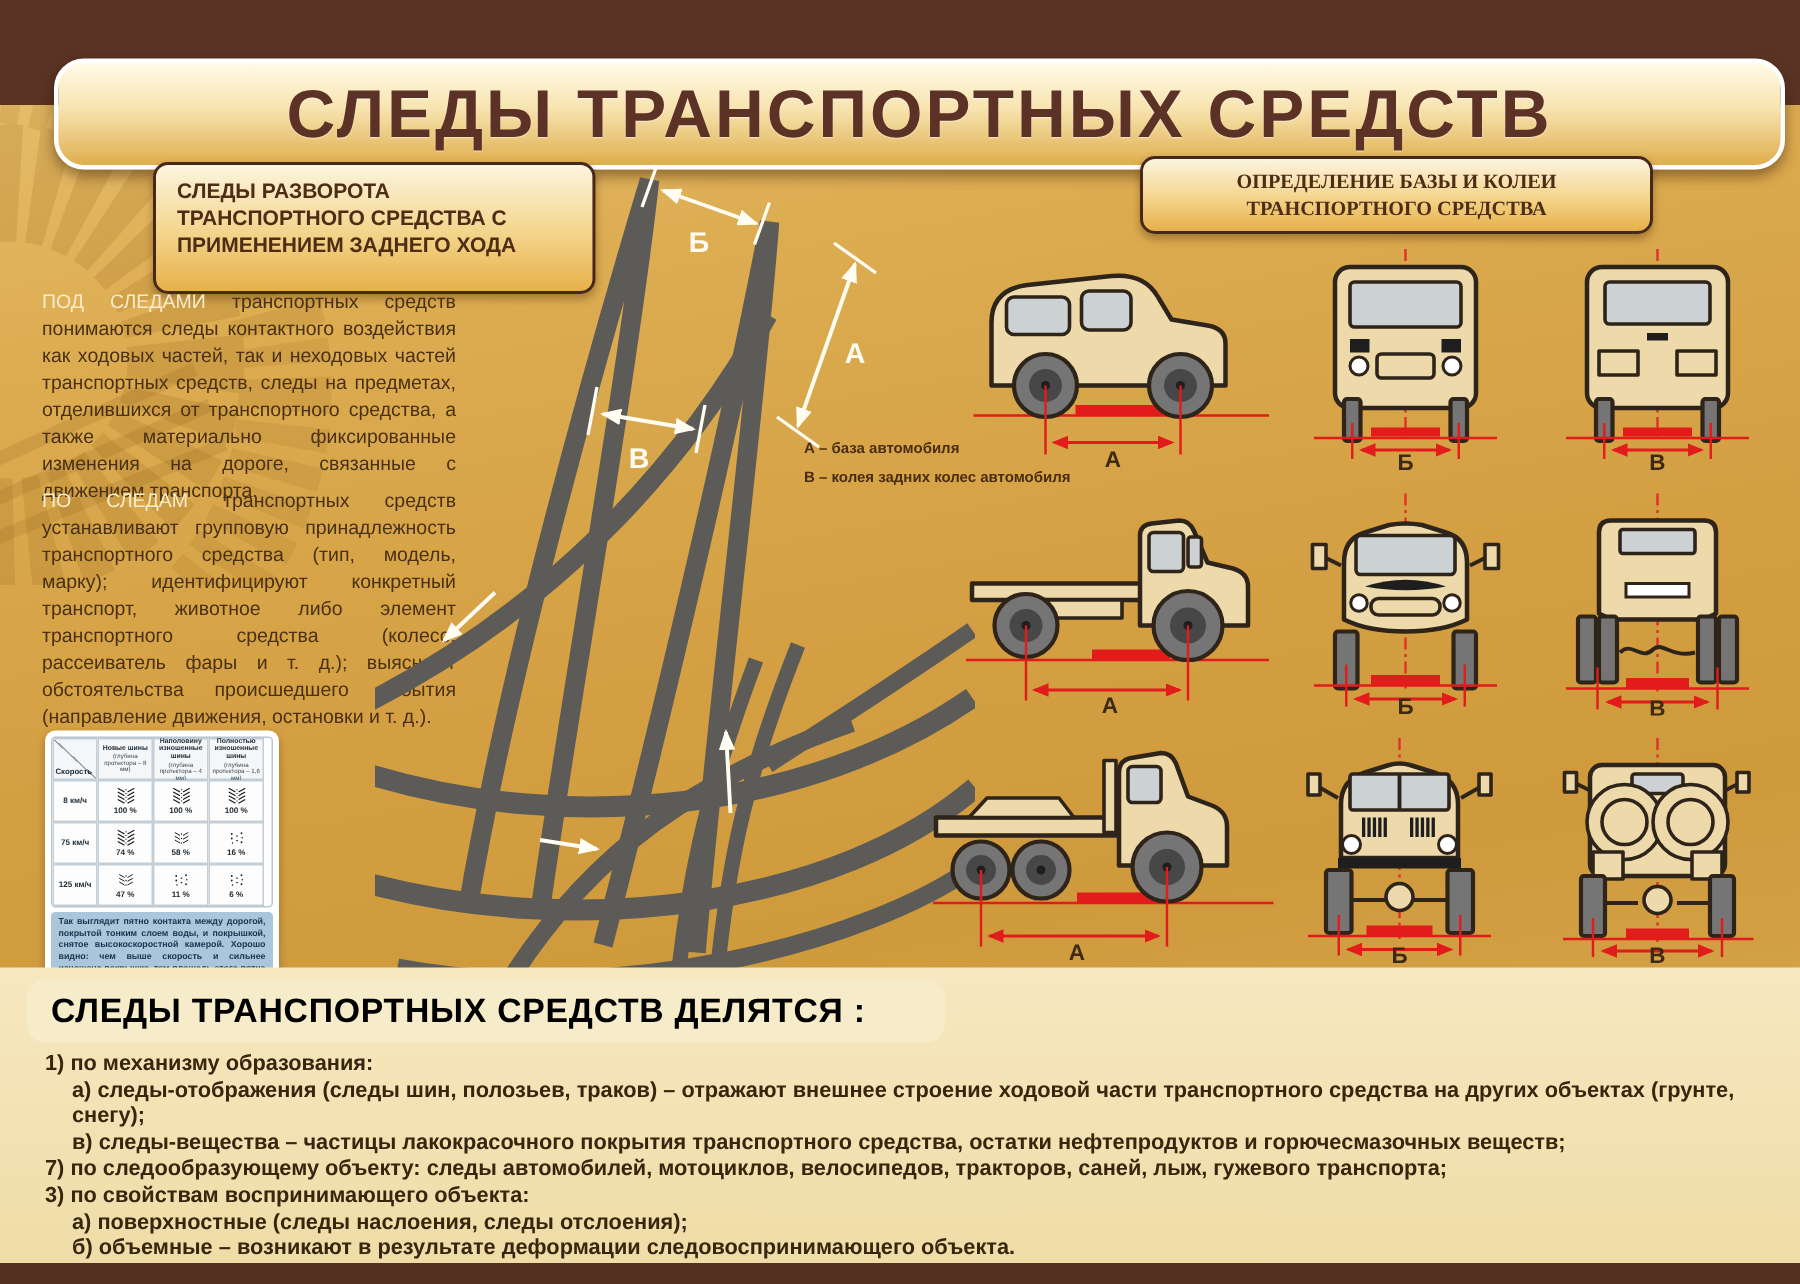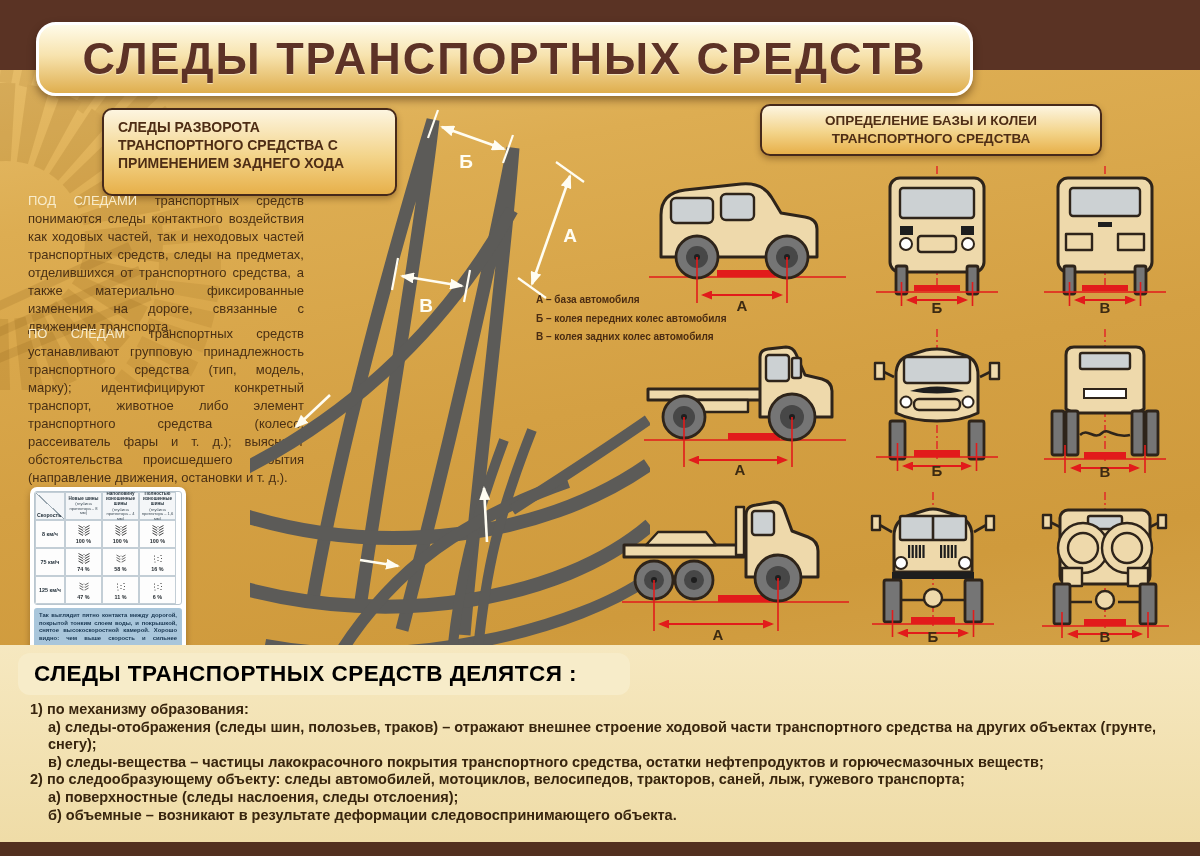--- a/index.html
+++ b/index.html
@@ -3,34 +3,34 @@
 <meta charset="utf-8">
 <style>
   html,body{margin:0;padding:0;background:#333;}
   #poster{position:relative;width:1200px;height:856px;overflow:hidden;
     font-family:"Liberation Sans",sans-serif;
     background:linear-gradient(170deg,#e9c272 0%,#ddad52 22%,#d4a043 48%,#cf9a3c 68%,#d8ab55 100%);}
   
   .band-top{position:absolute;left:0;top:0;width:1200px;height:70px;background:#5a3324;}
   .band-bottom{position:absolute;left:0;top:842px;width:1200px;height:14px;background:#53301f;}
   
-  .banner{position:absolute;left:36px;top:22px;width:937px;height:74px;border-radius:20px;
+  .banner{position:absolute;left:36px;top:39px;width:1154px;height:74px;border-radius:20px;
     border:3px solid #fff;box-sizing:border-box;
     background:linear-gradient(180deg,#fffbe9 0%,#f7e3ae 45%,#dfae4e 100%);
     box-shadow:0 4px 9px rgba(40,15,0,.45);
     display:flex;align-items:center;justify-content:center;}
   .banner h1{margin:0;font-size:45px;font-weight:bold;color:#5d3226;letter-spacing:2px;
     text-shadow:0 1px 1px rgba(255,255,255,.55);}
   
   .hbox{position:absolute;border:2.5px solid #46291a;border-radius:10px;box-sizing:border-box;
     background:linear-gradient(180deg,#fdf5e0 0%,#f3d48a 55%,#e7b04a 100%);
     box-shadow:0 3px 6px rgba(60,30,0,.35);color:#4e2d15;font-weight:bold;}
   .hbox-left{left:102px;top:108px;width:295px;height:88px;padding:8px 14px;font-size:14px;line-height:1.3;}
   .hbox-right{left:760px;top:104px;width:342px;height:52px;padding:8px 10px;font-size:13.5px;line-height:1.35;
-    display:flex;align-items:center;justify-content:center;text-align:center;}
+    display:flex;align-items:center;justify-content:center;text-align:center;font-family:Liberation Serif, serif;}
   
   .para{position:absolute;left:28px;width:276px;font-size:13px;font-weight:normal;line-height:1.38;
     color:#4a3014;text-align:justify;}
   .para .lead{color:#f8eccb;}
   .para1{top:192px;}
   .para2{top:325px;}
   
   .tcard{position:absolute;left:30px;top:487px;width:156px;background:#fff;border-radius:7px;
     box-shadow:0 3px 6px rgba(60,30,0,.35);padding:4px;box-sizing:border-box;}
   .tgrid{display:grid;grid-template-columns:30px 37px 37px 37px;grid-auto-rows:auto;
@@ -276,21 +276,20 @@
     <text class="wlbl" x="320" y="152">А</text>
 
     <line class="wline" x1="152" y1="186" x2="212" y2="196" marker-start="url(#wa)" marker-end="url(#wa)"></line>
     <line class="wtick" x1="148" y1="168" x2="142" y2="200"></line>
     <line class="wtick" x1="220" y1="180" x2="214" y2="212"></line>
     <text class="wlbl" x="176" y="222">В</text>
   </svg>
 
   <div class="legend">
     <div class="legend-row"><span>А</span> <span>– база автомобиля</span></div>
-    <div class="legend-row"><span>Б</span> <span>– колея передних колес автомобиля</span></div>
     <div class="legend-row"><span>В</span> <span>– колея задних колес автомобиля</span></div>
   </div>
 
   <svg class="cell" style="left:645px;top:165px" width="205" height="147" viewBox="0 0 205 147">
     <line class="rthin" x1="4" y1="112" x2="201" y2="112"></line>
     <rect class="rf" x="72" y="105" width="58" height="7"></rect>
     <path class="body" d="M16,92 L16,50 Q16,28 40,25 L96,19 Q118,17 127,33 L136,48 L160,52 Q172,54 172,64 L172,92 Z"></path>
     <rect class="win" x="26" y="33" width="42" height="25" rx="5"></rect>
     <rect class="win" x="76" y="29" width="33" height="26" rx="5"></rect>
     <circle class="wh" cx="52" cy="92" r="21"></circle>
@@ -487,19 +486,20 @@
   </svg>
 
   <div class="bottom">
     <div class="bhead">
       <h2>СЛЕДЫ ТРАНСПОРТНЫХ СРЕДСТВ ДЕЛЯТСЯ :</h2>
     </div>
     <div class="blist">
       <div class="bitem i0">1) по механизму образования:</div>
       <div class="bitem i1">а) следы-отображения (следы шин, полозьев, траков) – отражают внешнее строение ходовой части транспортного средства на других объектах (грунте, снегу);</div>
       <div class="bitem i1">в) следы-вещества – частицы лакокрасочного покрытия транспортного средства, остатки нефтепродуктов и горючесмазочных веществ;</div>
-      <div class="bitem i0">2) по следообразующему объекту: следы автомобилей, мотоциклов, велосипедов, тракторов, саней, лыж, гужевого транспорта;</div>
+      <div class="bitem i0">7) по следообразующему объекту: следы автомобилей, мотоциклов, велосипедов, тракторов, саней, лыж, гужевого транспорта;</div>
+      <div class="bitem i0">3) по свойствам воспринимающего объекта:</div>
       <div class="bitem i1">а) поверхностные (следы наслоения, следы отслоения);</div>
       <div class="bitem i1">б) объемные – возникают в результате деформации следовоспринимающего объекта.</div>
     </div>
   </div>
 
 </div>
 
 </body></html>

